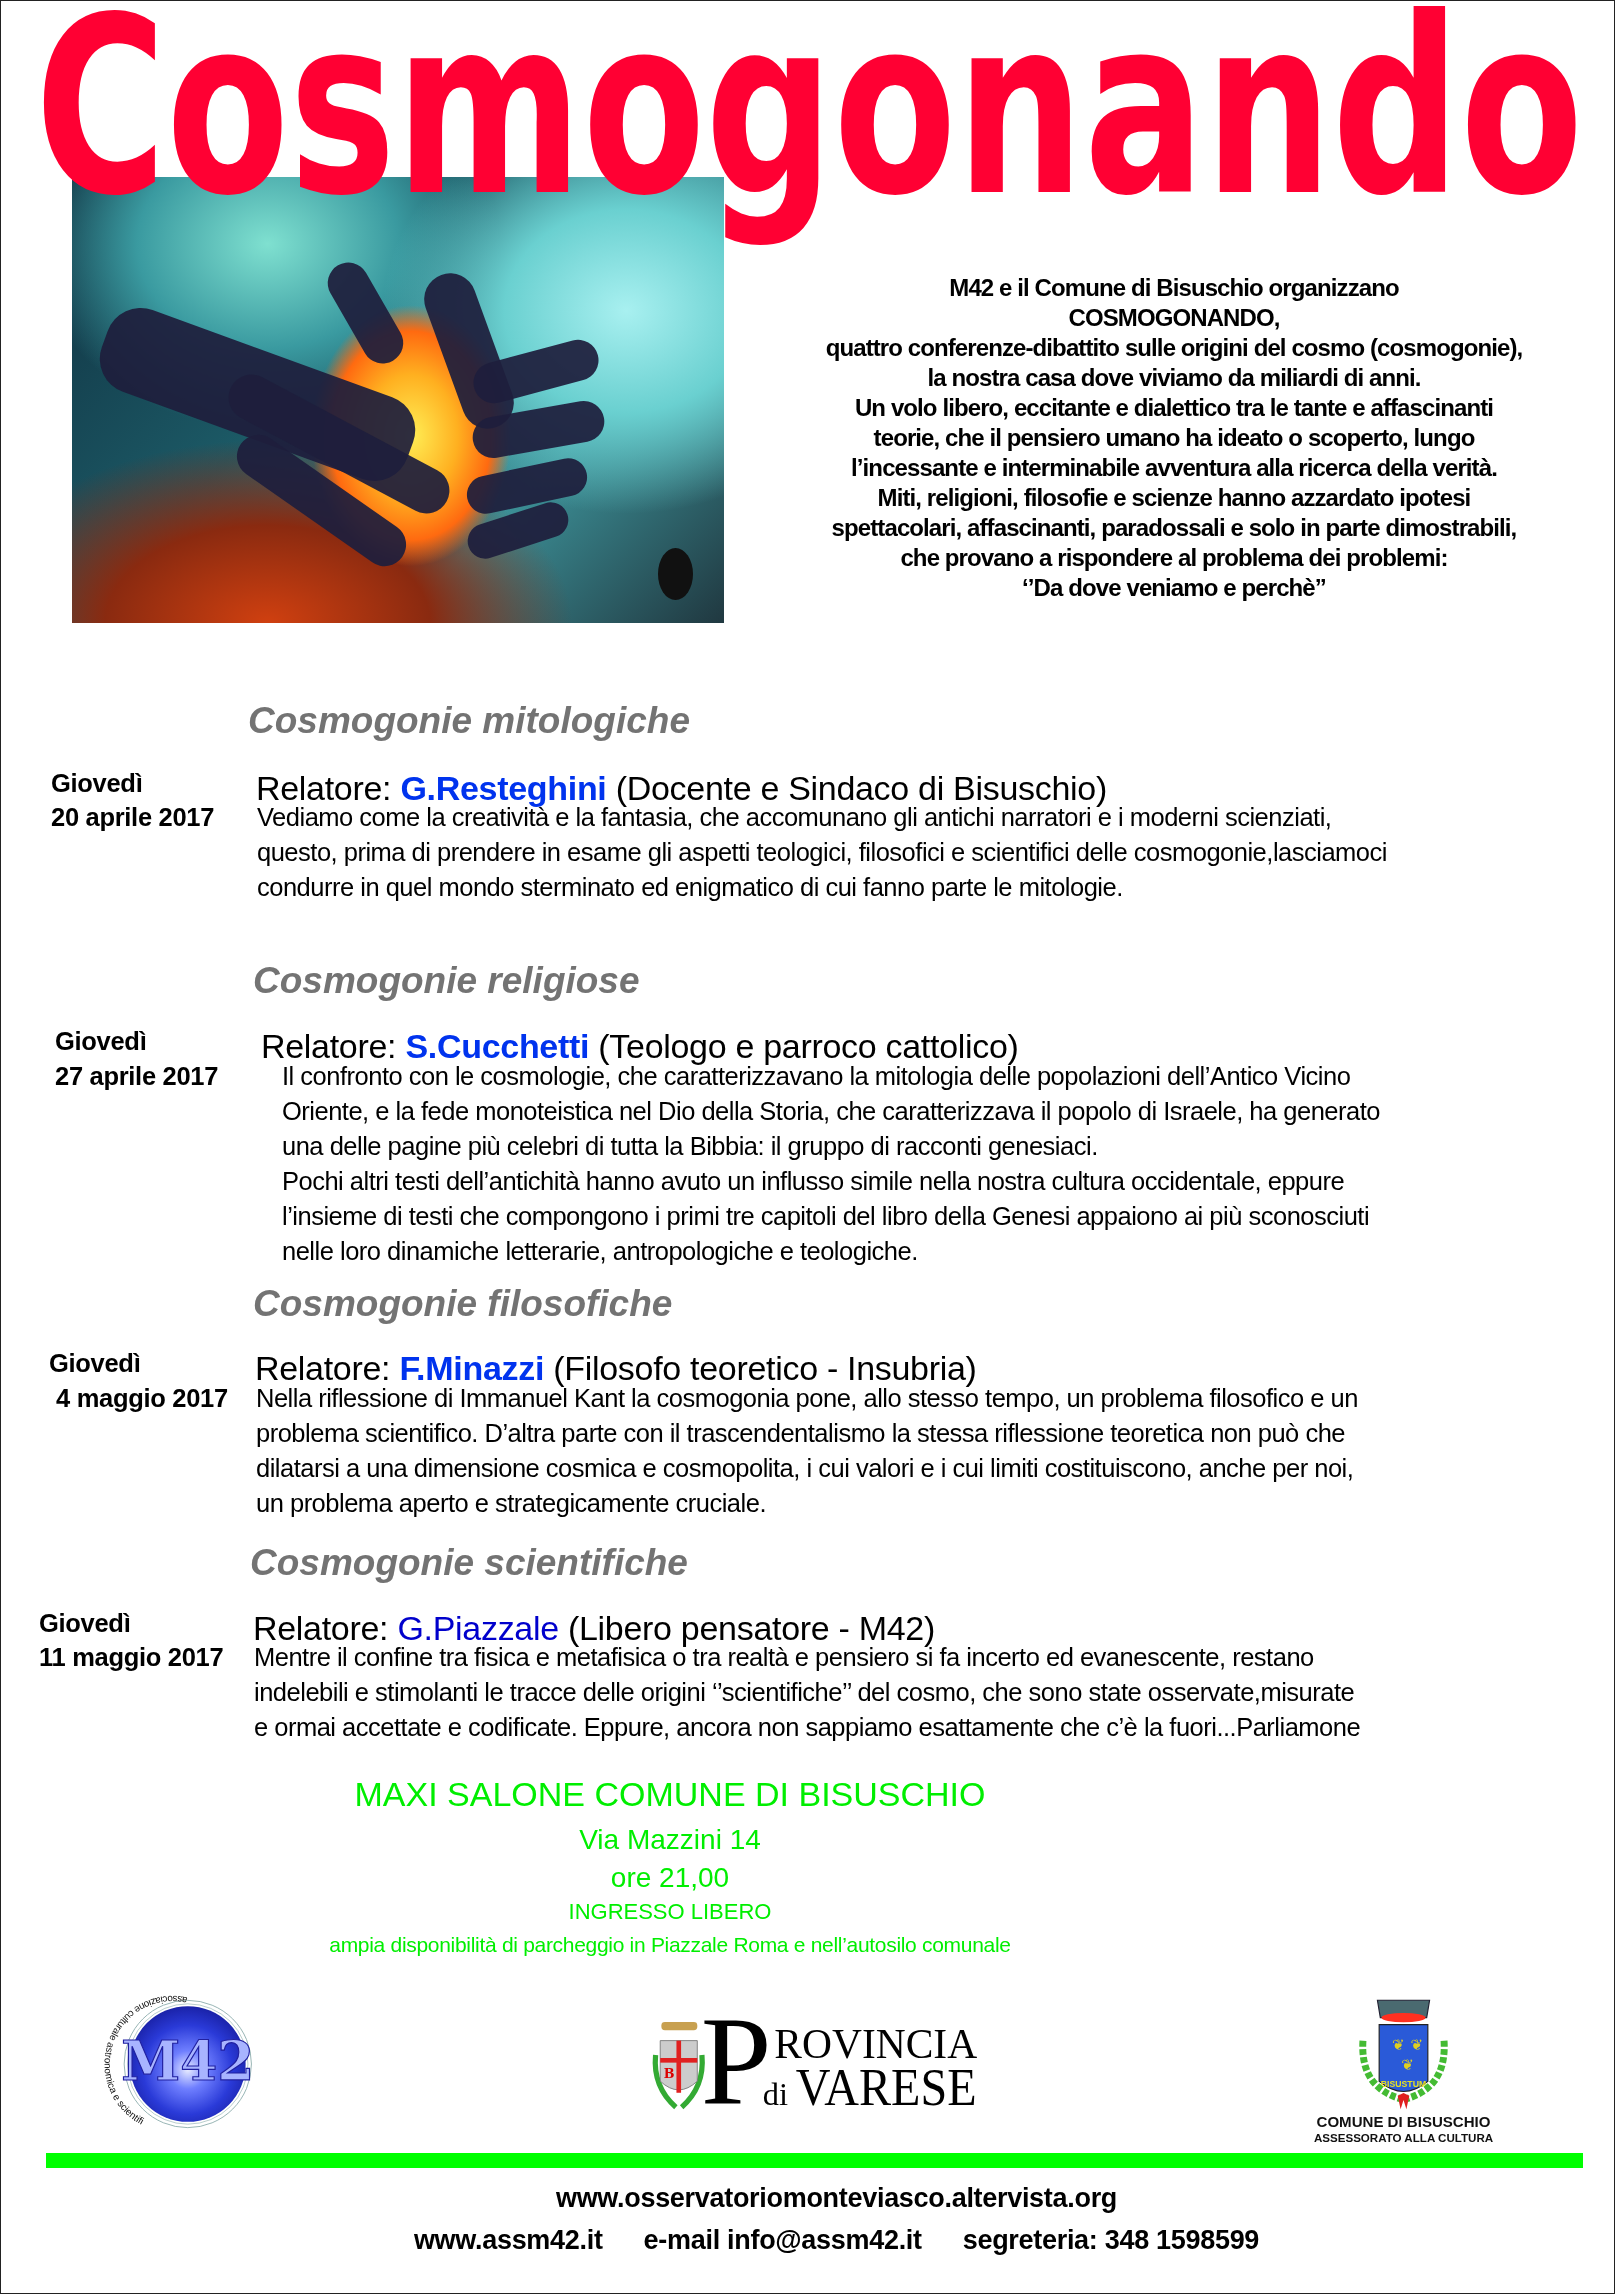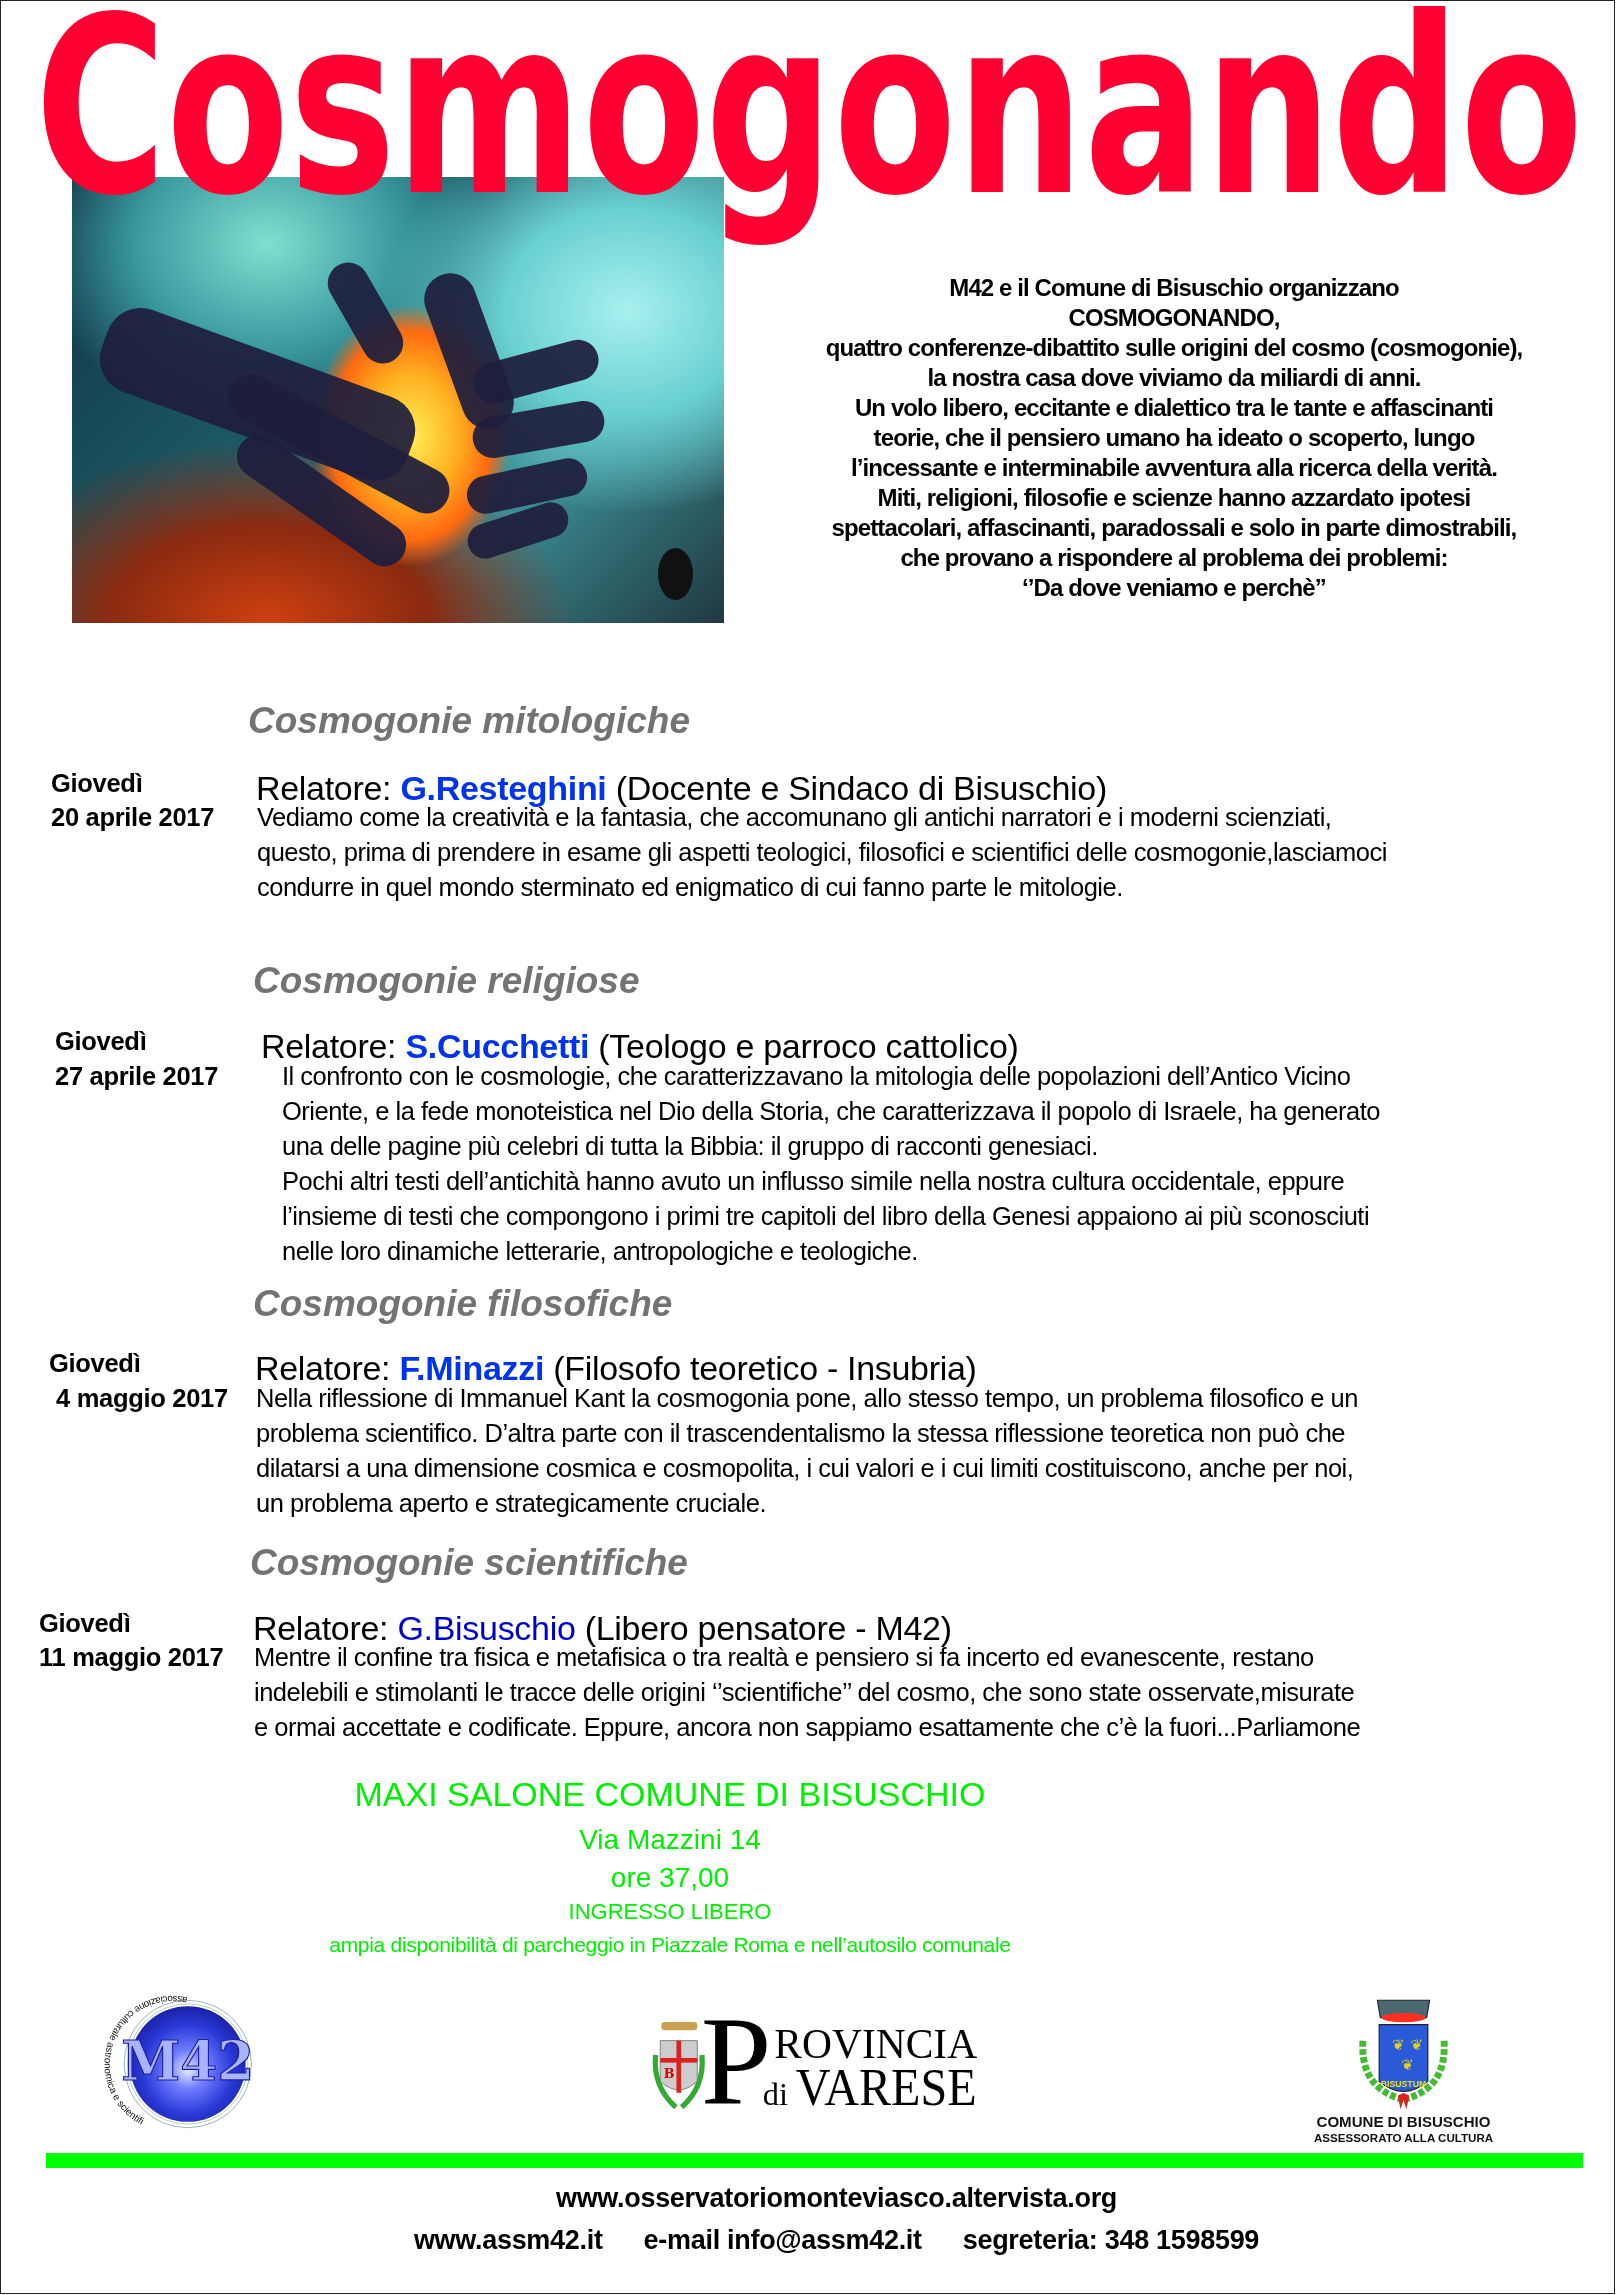--- a/index.html
+++ b/index.html
@@ -131,32 +131,32 @@
   <span class="bl">problema scientifico.  D’altra parte con il trascendentalismo la stessa riflessione  teoretica non può che</span>
   <span class="bl">dilatarsi a una dimensione cosmica e cosmopolita,  i cui valori e i cui limiti costituiscono, anche per noi,</span>
   <span class="bl">un problema aperto e strategicamente cruciale.</span>
 </div>
 
 <div class="section-title" style="left:250px; top:1542px;">Cosmogonie scientifiche</div>
 <div class="entry-day" style="left:39px; top:1609px;">Giovedì</div>
 <div class="entry-date" style="left:39px; top:1643px;">11 maggio 2017</div>
 <div class="entry-relatore" style="left:253px; top:1609px;">
   <span>Relatore:</span>
-  <span class="speaker plain">G.Bisuschio</span>
+  <span class="speaker plain">G.Piazzale</span>
   <span>(Libero pensatore - M42)</span>
 </div>
 <div class="entry-body" style="left:254px; top:1640px;">
   <span class="bl">Mentre il confine tra fisica e metafisica o tra realtà e pensiero  si  fa  incerto  ed  evanescente,  restano</span>
   <span class="bl">indelebili e stimolanti le tracce delle origini ‘’scientifiche’’ del cosmo, che sono state osservate,misurate</span>
   <span class="bl">e ormai accettate e codificate. Eppure, ancora non sappiamo esattamente che c’è la fuori...Parliamone</span>
 </div>
 
 <div class="venue" style="top:1775px; font-size:34px; letter-spacing:0px;">MAXI SALONE COMUNE DI BISUSCHIO</div>
 <div class="venue" style="top:1824px; font-size:28px;">Via Mazzini 14</div>
-<div class="venue" style="top:1862px; font-size:28px;">ore 37,00</div>
+<div class="venue" style="top:1862px; font-size:28px;">ore 21,00</div>
 <div class="venue" style="top:1899px; font-size:22px;">INGRESSO LIBERO</div>
 <div class="venue" style="top:1933px; font-size:21px; letter-spacing:-0.3px;">ampia disponibilità di parcheggio in Piazzale Roma e nell’autosilo comunale</div>
 
 <div class="logo-m42">
   <svg viewBox="0 0 280 280" width="162" height="162">
     <defs>
       <radialGradient id="m42g" cx="50%" cy="55%" r="55%">
         <stop offset="0%" stop-color="#e8ecff"></stop>
         <stop offset="30%" stop-color="#6f7fff"></stop>
         <stop offset="70%" stop-color="#2a3ad8"></stop>

